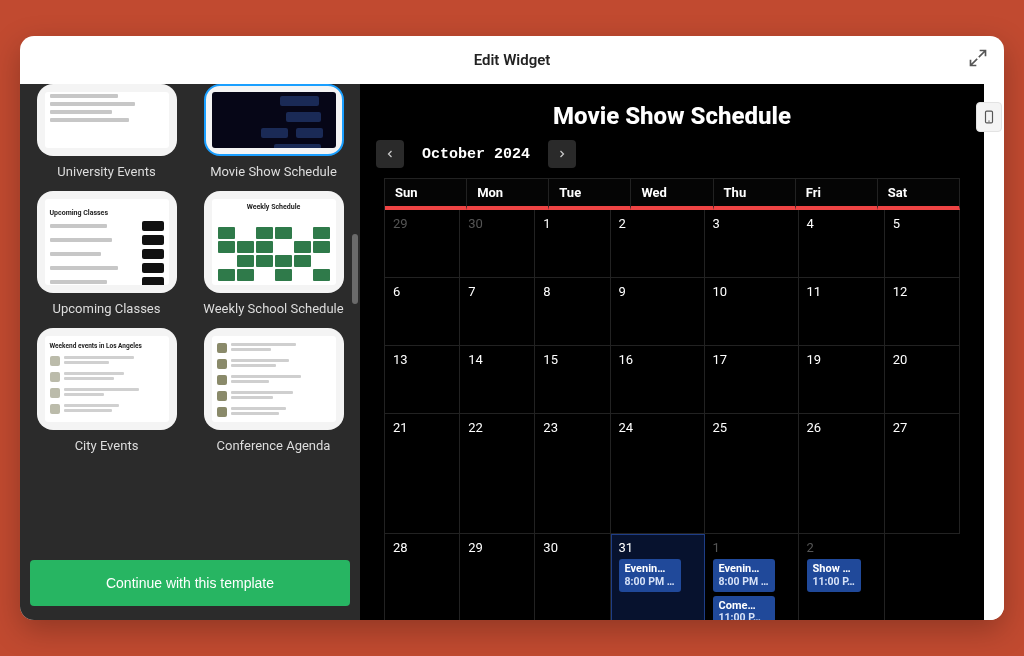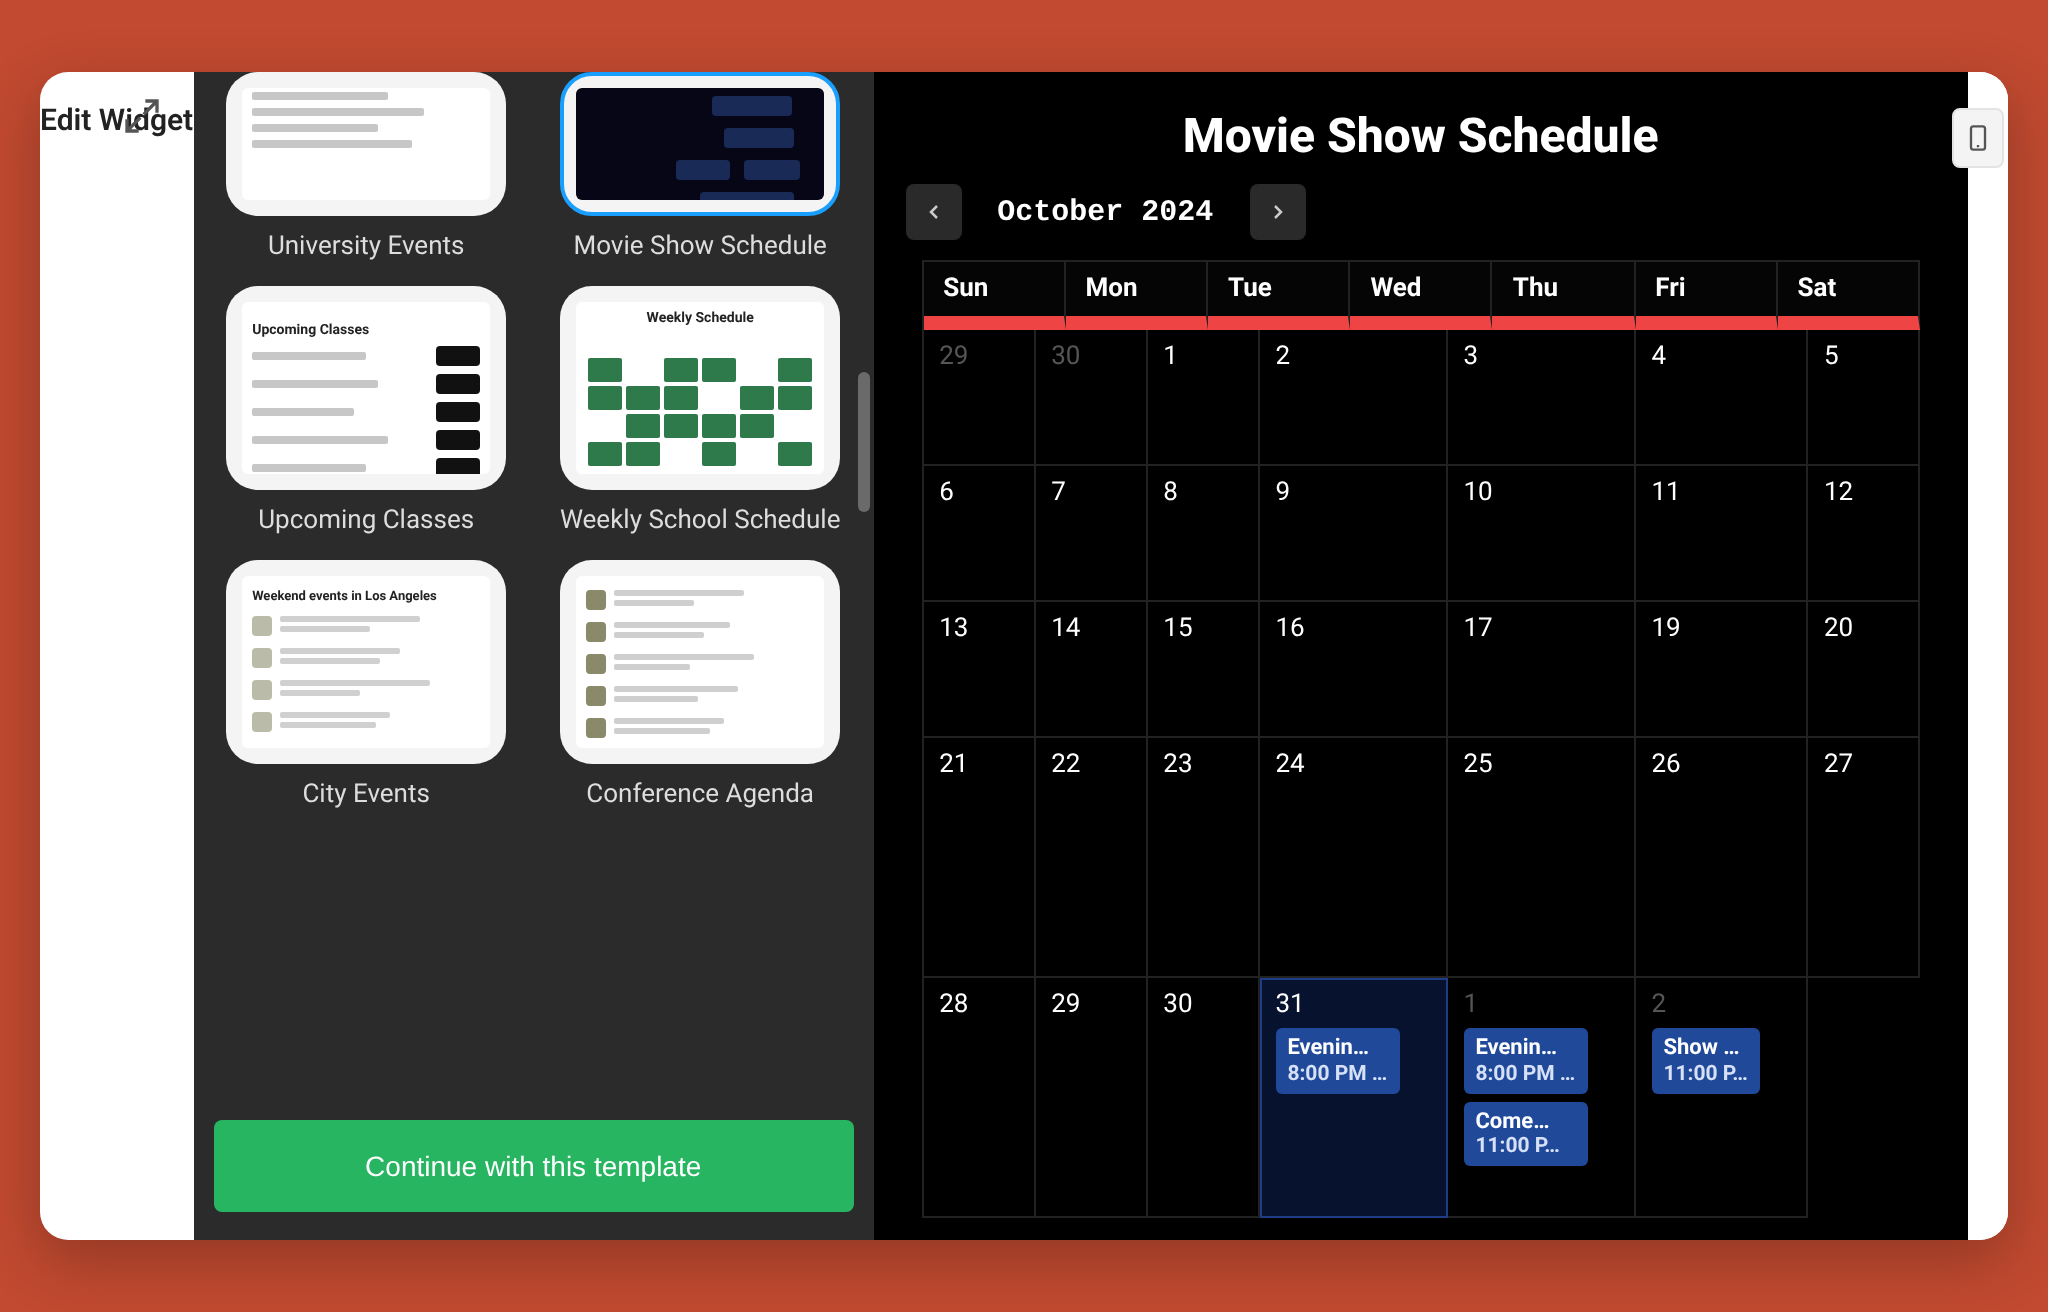--- a/index.html
+++ b/index.html
@@ -1,21 +1,21 @@
 <!DOCTYPE html>
 <html><head>
 <meta charset="utf-8">
 <style>
   * { box-sizing: border-box; margin: 0; padding: 0; }
   html, body { width: 1024px; height: 656px; overflow: hidden; font-family: -apple-system, BlinkMacSystemFont, "Segoe UI", Roboto, Arial, sans-serif; }
   body { background: #c14a30; display: flex; align-items: center; justify-content: center; }
 
   .modal {
     width: 984px; height: 584px; background: #fff; border-radius: 14px;
-    display: flex; flex-direction: row; overflow: hidden; position: relative;
+    display: flex; flex-direction: column; overflow: hidden; position: relative;
     box-shadow: 0 10px 30px rgba(0,0,0,.25);
   }
   .modal-header {
     height: 48px; display: flex; align-items: center; justify-content: center;
     font-size: 15px; font-weight: 600; color: #222; position: relative; flex-shrink:0;
   }
   .expand-btn { position:absolute; right:12px; top:12px; width:24px; height:24px; color:#555; cursor:pointer; }
   .expand-btn svg { width:20px; height:20px; stroke:#555; stroke-width:2; fill:none; }
 
   .body { flex:1; display:flex; min-height:0; }
@@ -75,21 +75,21 @@
   .device-toggle svg { width:14px; height:20px; stroke:#555; fill:none; stroke-width:2; }
 
   .cal-title { text-align:center; font-size:24px; font-weight:800; padding:18px 0 10px 0; }
   .cal-nav { display:flex; align-items:center; gap:18px; padding:0 24px 10px 16px;font-family:Liberation Mono, monospace; }
   .nav-btn { width:28px; height:28px; background:#2a2a2a; border-radius:4px; display:flex; align-items:center; justify-content:center; cursor:pointer; }
   .nav-btn svg { width:12px; height:12px; stroke:#c9c9c9; stroke-width:2.5; fill:none; }
   .month-label { font-size:15px; font-weight:700; color:#fff; }
 
   .cal-table { margin:0 24px 0 24px; border-top:1px solid #222; border-left:1px solid #222; }
   .cal-head { display:grid; grid-template-columns:repeat(7,1fr); }
-  .cal-head div { padding:6px 10px; font-size:13px; font-weight:700; border-right:1px solid #222; border-bottom:7px solid #ef4444; background:#050505; }
+  .cal-head div { padding:6px 10px; font-size:13px; font-weight:700; border-right:1px solid #222; border-bottom:4px solid #ef4444; background:#050505; }
   .cal-body { display:grid; grid-template-columns:repeat(7,1fr); }
   .day-cell { min-height:68px; border-right:1px solid #222; border-bottom:1px solid #222; padding:6px 23px 4px 8px; position:relative; }
   .row5 { min-height:120px; }
   .day-num { font-size:13px; font-weight:400; color:#fff; }
   .day-cell.prev .day-num, .day-cell.next .day-num { color:#555; }
   .day-cell.selected { background:#07122e; outline:1px solid #1e3d86; outline-offset:-1px; }
   .event {
     margin-top:4px; background:#20499a; border-radius:3px; padding:4px 6px; font-size:11px; line-height:1.15;
     overflow:hidden;
   }

